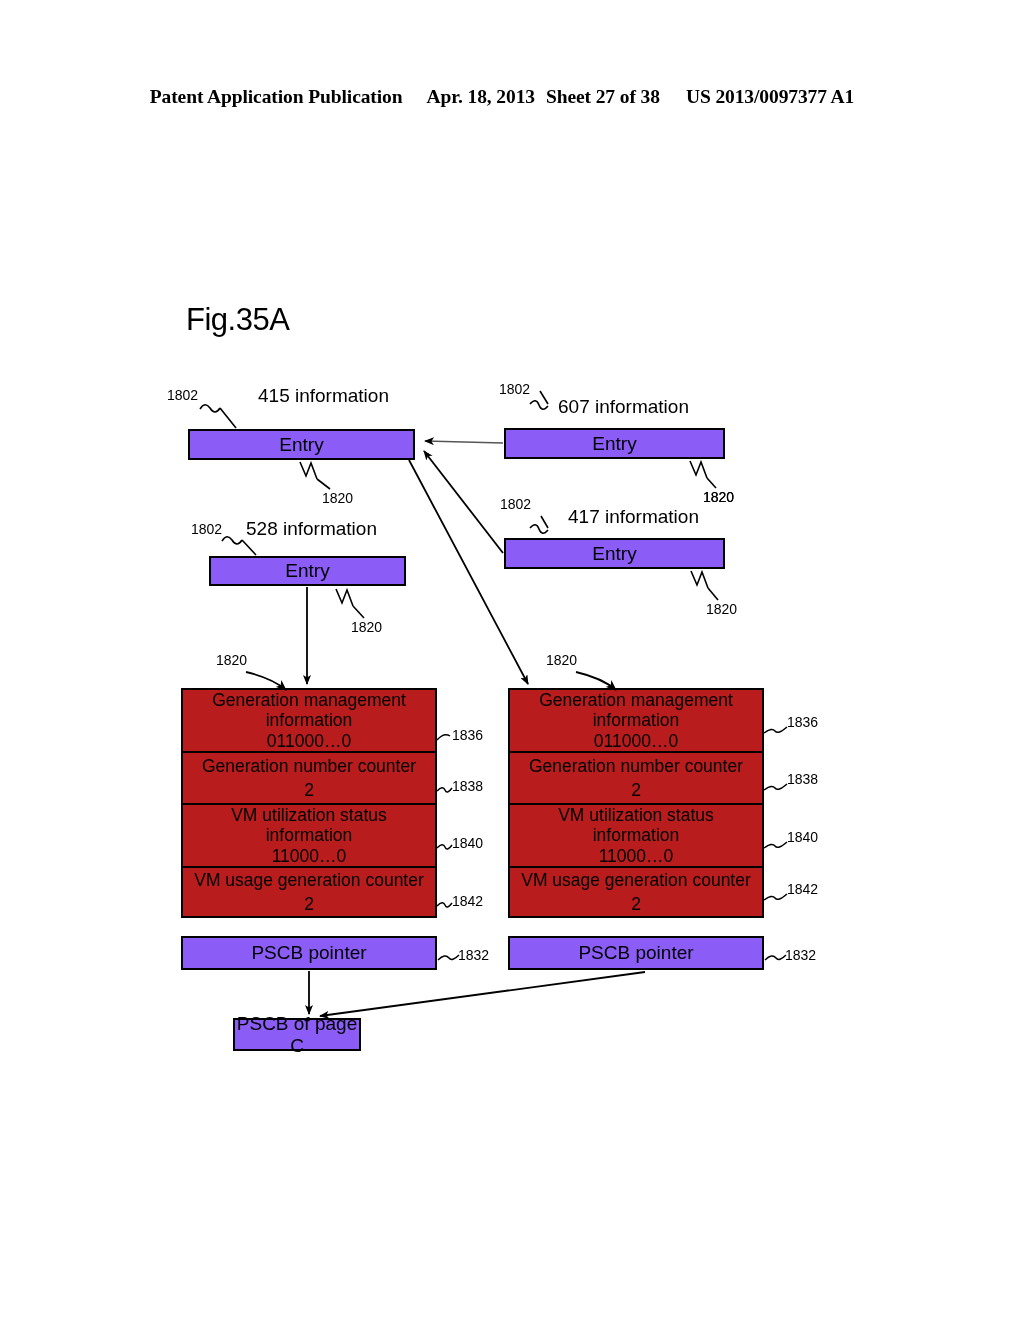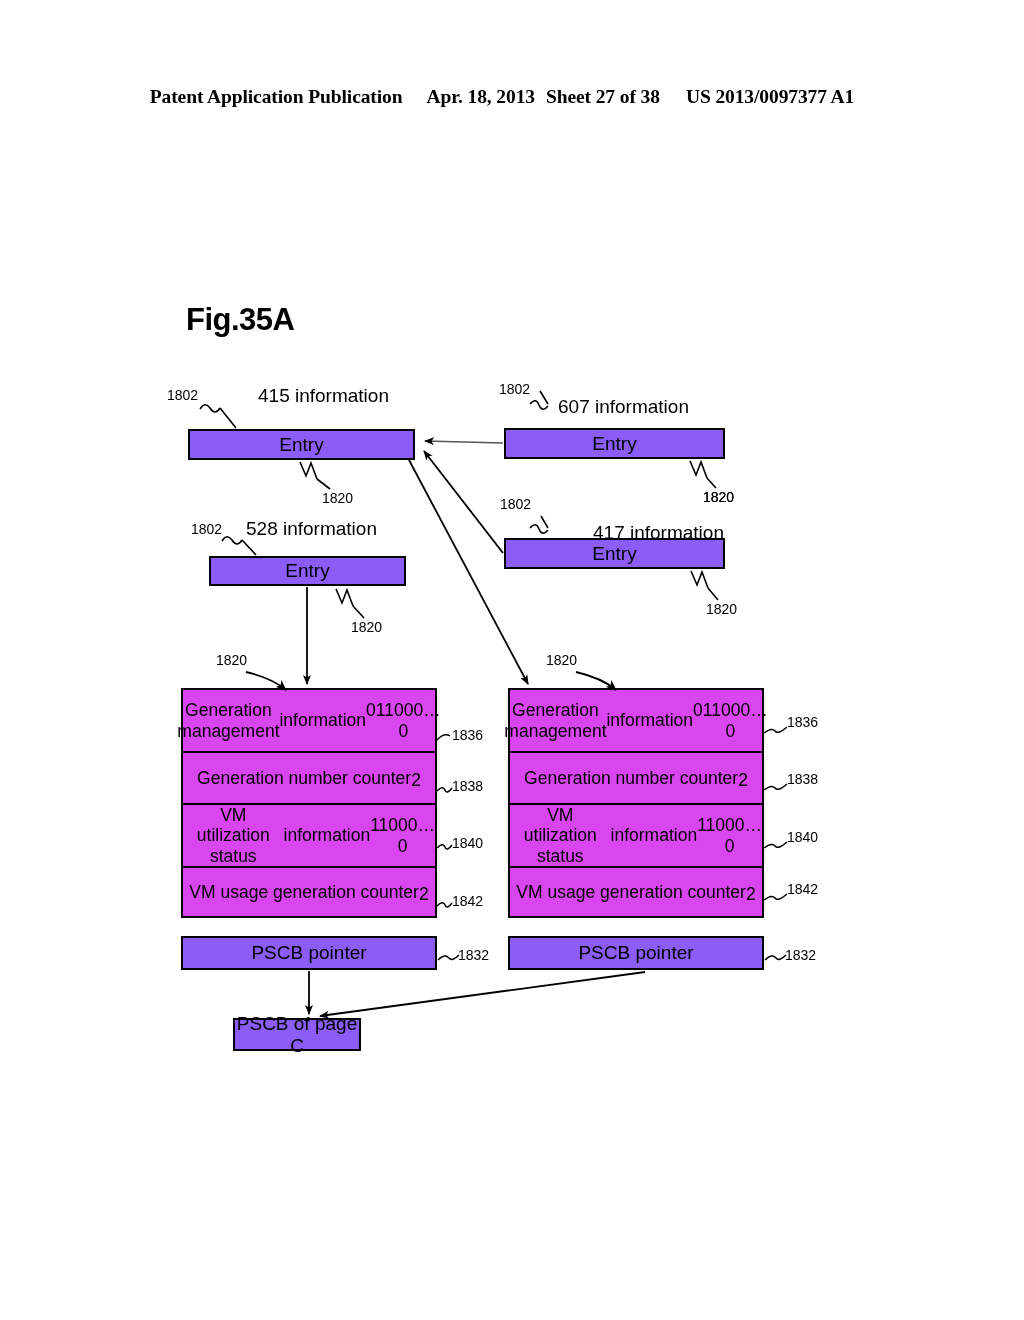--- a/index.html
+++ b/index.html
@@ -39,21 +39,20 @@
   .hdr .gap2 { width: 11px; }
   .hdr .gap3 { width: 26px; }
 
   
   .fig-title {
     position: absolute;
     left: 186px;
     top: 302px;
     font-size: 31px;
     letter-spacing: -0.5px;
-    font-weight: bold;
   }
 
   
   .box {
     position: absolute;
     box-sizing: border-box;
     border: 2px solid #000;
     background: #8b5cf6;
     display: flex;
     align-items: center;
@@ -62,23 +61,23 @@
     font-size: 18px;
     line-height: 1.12;
   }
   .entry-box { font-size: 19px; }
 
   .cell {
     position: absolute;
     box-sizing: border-box;
     border: 2px solid #000;
     border-bottom-width: 0;
-    background: #d946ef;
+    background: #b91c1c;
     display: flex;
-    flex-direction: row;
+    flex-direction: column;
     align-items: center;
     justify-content: center;
     text-align: center;
     font-size: 17.5px;
     line-height: 1.15;
   }
   .cell.last { border-bottom-width: 2px; }
   .cell .v { margin-top: 4px; }
 
   
@@ -127,21 +126,21 @@
   <div class="ref" style="left:703px; top:489px;">1820</div>
 
   <div class="ref" style="left:191px; top:521px;">1802</div>
   <div class="lbl" style="left:246px; top:518px;">528 information</div>
   <div class="box entry-box" style="left:209px; top:556px; width:197px; height:30px;">
     <span>Entry</span>
   </div>
   <div class="ref" style="left:351px; top:619px;">1820</div>
 
   <div class="ref" style="left:500px; top:496px;">1802</div>
-  <div class="lbl" style="left:568px; top:522px;margin-left:25px;">417 information</div>
+  <div class="lbl" style="left:568px; top:506px;">417 information</div>
   <div class="box entry-box" style="left:504px; top:538px; width:221px; height:31px;">
     <span>Entry</span>
   </div>
   <div class="ref" style="left:706px; top:601px;">1820</div>
   <div class="ref" style="left:703px; top:489px;" style2="">1820</div>
 
   <div class="ref" style="left:216px; top:652px;">1820</div>
   <div class="ref" style="left:546px; top:652px;">1820</div>
 
   <div class="cell" style="left:181px; top:688px; width:256px; height:63px;">

